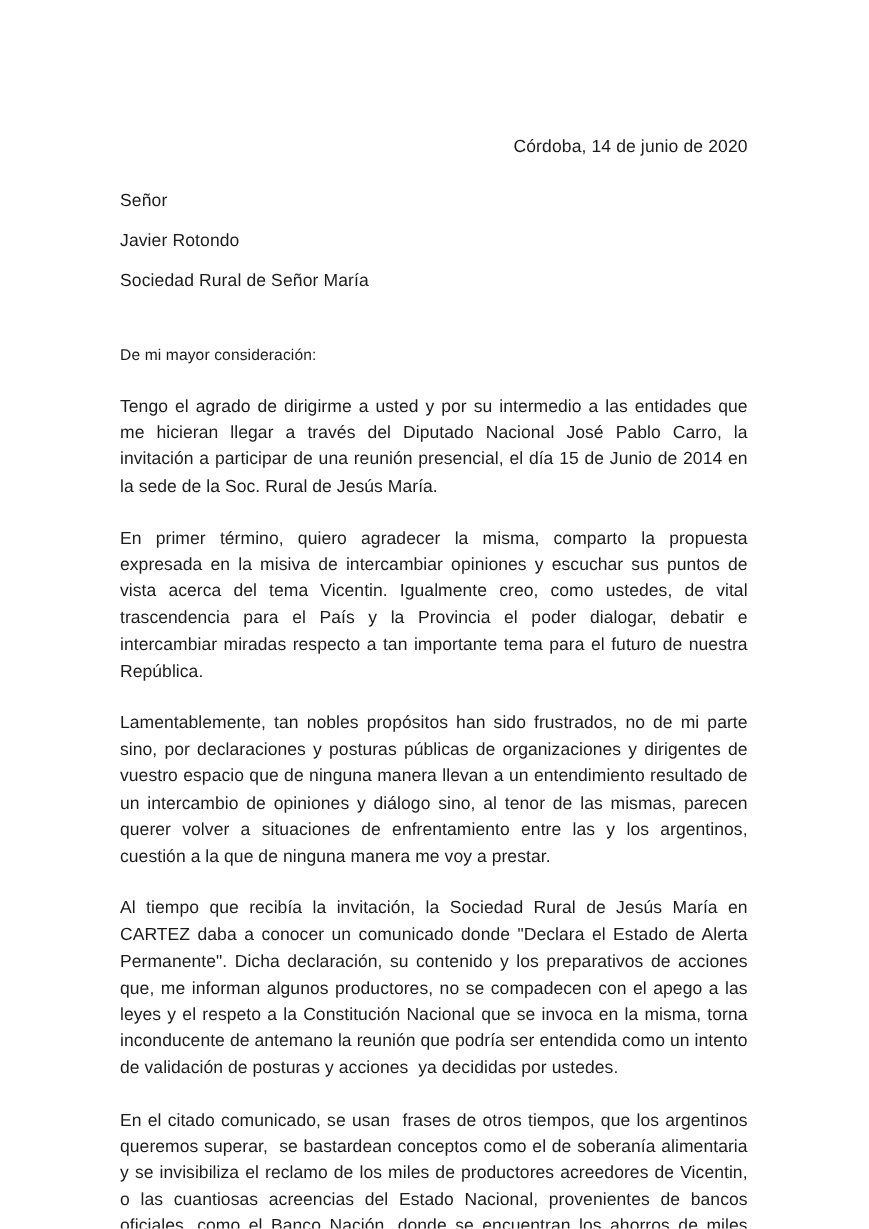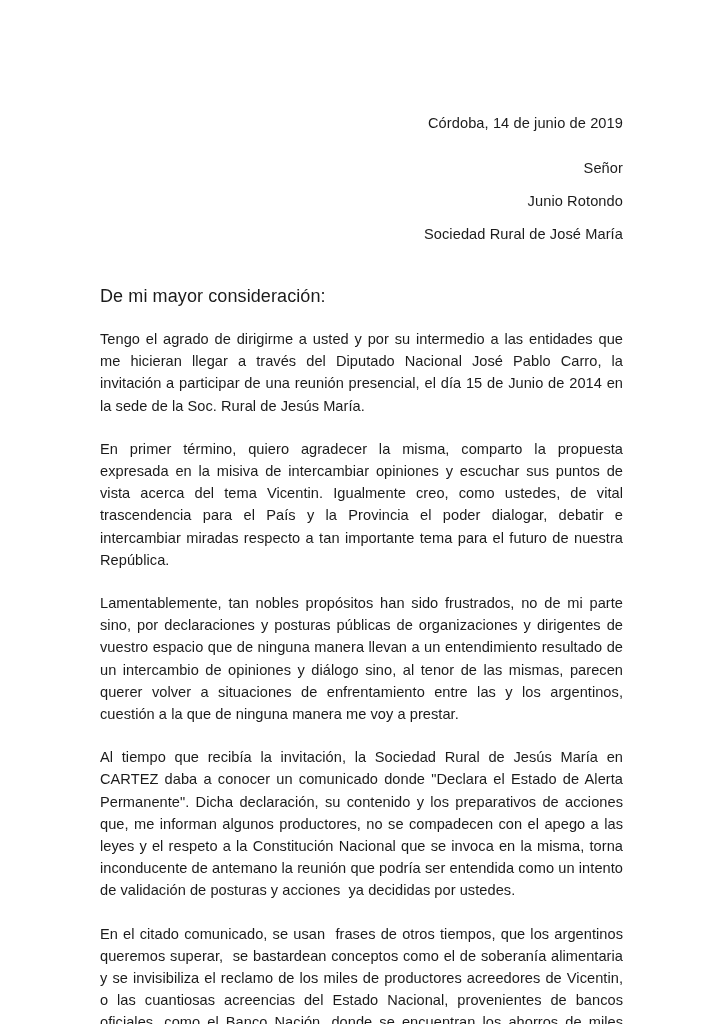--- a/index.html
+++ b/index.html
@@ -28,34 +28,33 @@
   }
   .date-line {
     margin-top: 112px;
     text-align: right;
     font-size: 14.6px;
     line-height: 22px;
     letter-spacing: 0.1px;
   }
   .recipient {
     margin-top: 23px;
-    text-align: right;
   }
   .recipient-line {
     font-size: 14.6px;
     line-height: 22px;
     margin-bottom: 11px;
     letter-spacing: 0.1px;
   }
   .recipient-line:last-child {
     margin-bottom: 0;
   }
   .salutation {
     margin-top: 40px;
-    font-size: 18px;
+    font-size: 13px;
     line-height: 22px;
     letter-spacing: 0.1px;
   }
   .body-block {
     margin-top: 21px;
   }
   p.para {
     margin: 0 0 21px 0;
     font-size: 14.6px;
     line-height: 22.2px;
@@ -68,26 +67,26 @@
   p.para:last-child {
     margin-bottom: 0;
   }
 </style>
 </head>
 <body>
 
 <div class="page">
   <div class="content">
 
-    <div class="date-line">Córdoba, 14 de junio de 2019</div>
+    <div class="date-line">Córdoba, 14 de junio de 2020</div>
 
     <div class="recipient">
       <div class="recipient-line">Señor</div>
-      <div class="recipient-line">Junio Rotondo</div>
-      <div class="recipient-line">Sociedad Rural de José María</div>
+      <div class="recipient-line">Javier Rotondo</div>
+      <div class="recipient-line">Sociedad Rural de Señor María</div>
     </div>
 
     <div class="salutation">De mi mayor consideración:</div>
 
     <div class="body-block">
       <p class="para">Tengo el agrado de dirigirme a usted y por su intermedio a las entidades que me hicieran llegar a través del Diputado Nacional José Pablo Carro, la invitación a participar de una reunión presencial, el día 15 de Junio de 2014 en la sede de la Soc. Rural de Jesús María.</p>
       <p class="para">En primer término, quiero agradecer la misma, comparto la propuesta expresada en la misiva de intercambiar opiniones y escuchar sus puntos de vista acerca del tema Vicentin. Igualmente creo, como ustedes, de vital trascendencia para el País y la Provincia el poder dialogar, debatir e intercambiar miradas respecto a tan importante tema para el futuro de nuestra República.</p>
       <p class="para">Lamentablemente, tan nobles propósitos han sido frustrados, no de mi parte sino, por declaraciones y posturas públicas de organizaciones y dirigentes de vuestro espacio que de ninguna manera llevan a un entendimiento resultado de un intercambio de opiniones y diálogo sino, al tenor de las mismas, parecen querer volver a situaciones de enfrentamiento entre las y los argentinos, cuestión a la que de ninguna manera me voy a prestar.</p>
       <p class="para">Al tiempo que recibía la invitación, la Sociedad Rural de Jesús María en CARTEZ daba a conocer un comunicado donde "Declara el Estado de Alerta Permanente". Dicha declaración, su contenido y los preparativos de acciones que, me informan algunos productores, no se compadecen con el apego a las leyes y el respeto a la Constitución Nacional que se invoca en la misma, torna inconducente de antemano la reunión que podría ser entendida como un intento de validación de posturas y acciones  ya decididas por ustedes.</p>
       <p class="para">En el citado comunicado, se usan  frases de otros tiempos, que los argentinos queremos superar,  se bastardean conceptos como el de soberanía alimentaria y se invisibiliza el reclamo de los miles de productores acreedores de Vicentin, o las cuantiosas acreencias del Estado Nacional, provenientes de bancos oficiales, como el Banco Nación, donde se encuentran los ahorros de miles ciudadanos, entre ellos también productores y de los organismos de recaudación, que son recursos del Estado para todas las y los argentinos.</p>

